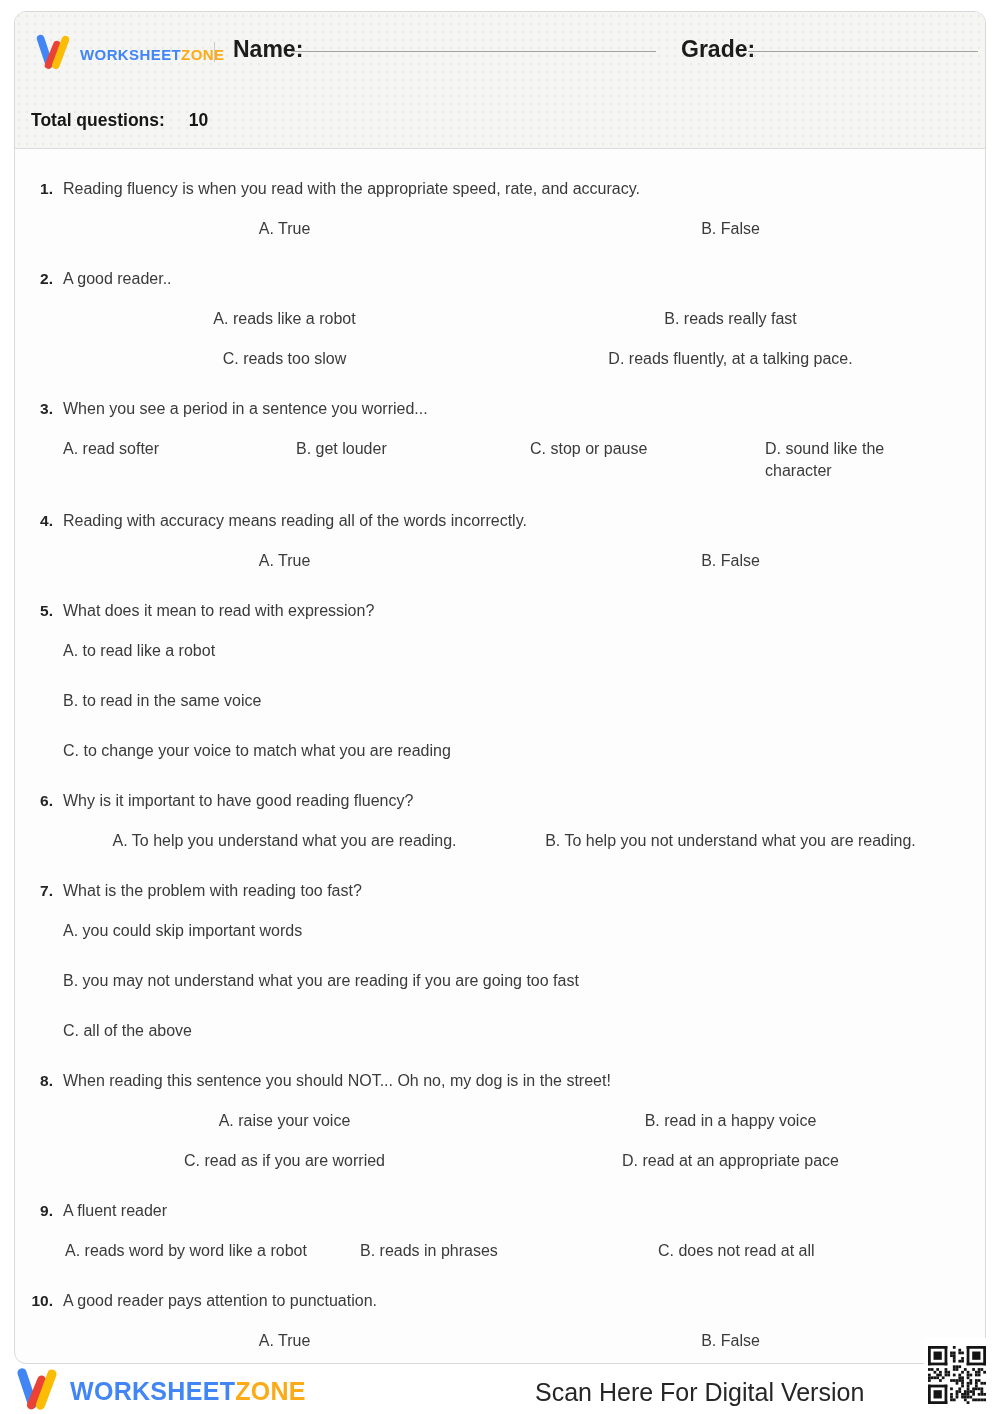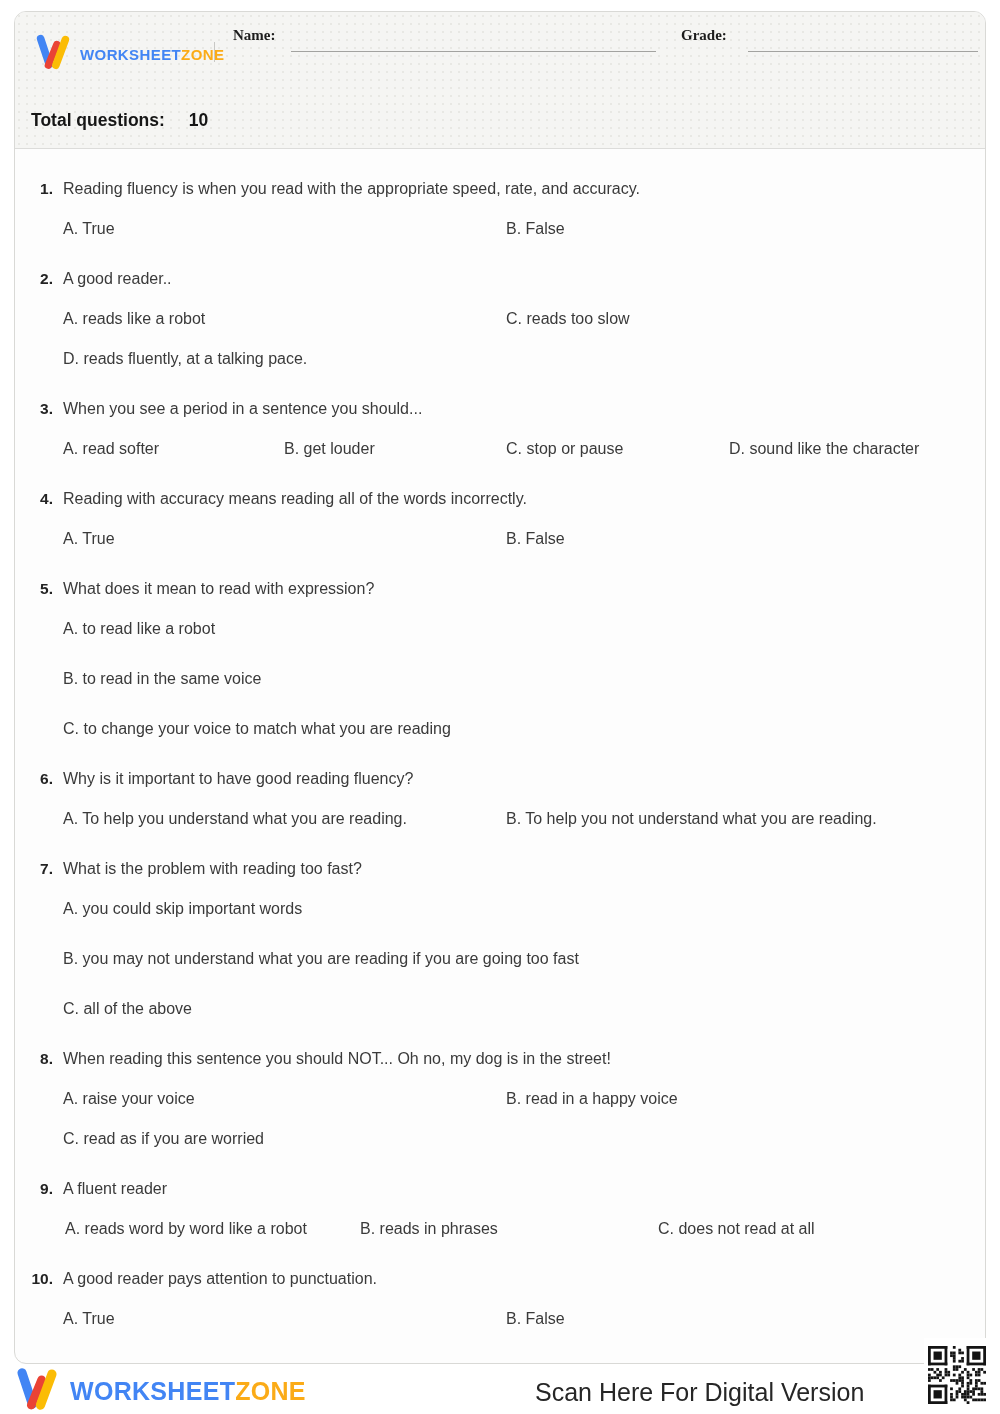--- a/index.html
+++ b/index.html
@@ -15,41 +15,41 @@
     background-size:8px 8px; border-bottom:1px solid #dcdcda; }
 
   
   .brand { position:absolute; left:19px; top:21px; display:flex; align-items:center; gap:8px; }
   .brand-text { font-size:15px; font-weight:700; letter-spacing:.4px; }
   .brand-text .blue { color:#4285f4; }
   .brand-text .orange { color:#fbab17; }
 
   .header-divider { position:absolute; left:199px; top:30px; width:1px; height:20px; background:#c8c8c5; }
 
-  .field-label { position:absolute; top:15px; font-size:15px; font-weight:700; color:#1c1c1c;font-family:Liberation Serif, serif; }
+  .field-label { position:absolute; top:24px; font-size:23px; font-weight:700; color:#1c1c1c; }
   .name-label  { left:218px; }
   .grade-label { left:666px; }
   .write-line { position:absolute; top:39px; height:1px; border-bottom:1.5px solid #a3a3a0; }
   .name-line  { left:276px; width:365px; }
   .grade-line { left:733px; width:230px; }
 
   .total-row { position:absolute; left:16px; top:98px; font-size:17.5px; font-weight:700; color:#161616; }
   .total-row .total-value { margin-left:24px; }
 
   
   .questions { padding:29px 30px 0 14px; }
   .question { margin-bottom:28px; }
   .q-row { display:flex; margin-bottom:18px; }
   .q-num { flex:none; width:24px; text-align:right; font-weight:700; font-size:15.5px;
     color:#232323; line-height:22px; }
   .q-text { margin-left:10px; font-size:16px; color:#3a3a3a; line-height:22px; }
   .q-options { margin-left:34px; display:grid; row-gap:18px; }
   .q-option { font-size:16px; color:#3a3a3a; line-height:22px; }
-  .q-options.two-col   { grid-template-columns:443px 1fr; }
-  .q-options.four-col  { grid-template-columns:221px 222px 223px 1fr; }
+  .q-options.two-col   { grid-template-columns:443px 1fr;text-align:center; }
+  .q-options.four-col  { grid-template-columns:221px 222px 223px 1fr;gap:12px; }
   .q-options.three-col { grid-template-columns:295px 298px 1fr;margin-left:36px; }
   .q-options.stacked   { grid-template-columns:1fr;gap:28px; }
 
   
   .footer-brand { position:absolute; left:14px; top:1366px; display:flex; align-items:center; gap:10px; }
   .footer-brand .brand-text { font-size:25px; letter-spacing:.3px; }
   .scan-text { position:absolute; left:535px; top:1378px; font-size:25px; color:#262626; }
   .qr-box { position:absolute; left:924px; top:1338px; width:66px; height:74px; background:#ffffff;
     display:flex; align-items:center; justify-content:center; }
 </style>
@@ -94,28 +94,29 @@
           <div class="q-option">B. False</div>
         </div>
       </div>
       <div class="question">
         <div class="q-row">
           <span class="q-num">2.</span>
           <span class="q-text">A good reader..</span>
         </div>
         <div class="q-options two-col">
           <div class="q-option">A. reads like a robot</div>
+          <div class="q-option">B. reads really fast</div>
           <div class="q-option">C. reads too slow</div>
           <div class="q-option">D. reads fluently, at a talking pace.</div>
         </div>
       </div>
       <div class="question">
         <div class="q-row">
           <span class="q-num">3.</span>
-          <span class="q-text">When you see a period in a sentence you should...</span>
+          <span class="q-text">When you see a period in a sentence you worried...</span>
         </div>
         <div class="q-options four-col">
           <div class="q-option">A. read softer</div>
           <div class="q-option">B. get louder</div>
           <div class="q-option">C. stop or pause</div>
           <div class="q-option">D. sound like the character</div>
         </div>
       </div>
       <div class="question">
         <div class="q-row">
@@ -161,20 +162,21 @@
       </div>
       <div class="question">
         <div class="q-row">
           <span class="q-num">8.</span>
           <span class="q-text">When reading this sentence you should NOT... Oh no, my dog is in the street!</span>
         </div>
         <div class="q-options two-col">
           <div class="q-option">A. raise your voice</div>
           <div class="q-option">B. read in a happy voice</div>
           <div class="q-option">C. read as if you are worried</div>
+          <div class="q-option">D. read at an appropriate pace</div>
         </div>
       </div>
       <div class="question">
         <div class="q-row">
           <span class="q-num">9.</span>
           <span class="q-text">A fluent reader</span>
         </div>
         <div class="q-options three-col">
           <div class="q-option">A. reads word by word like a robot</div>
           <div class="q-option">B. reads in phrases</div>

